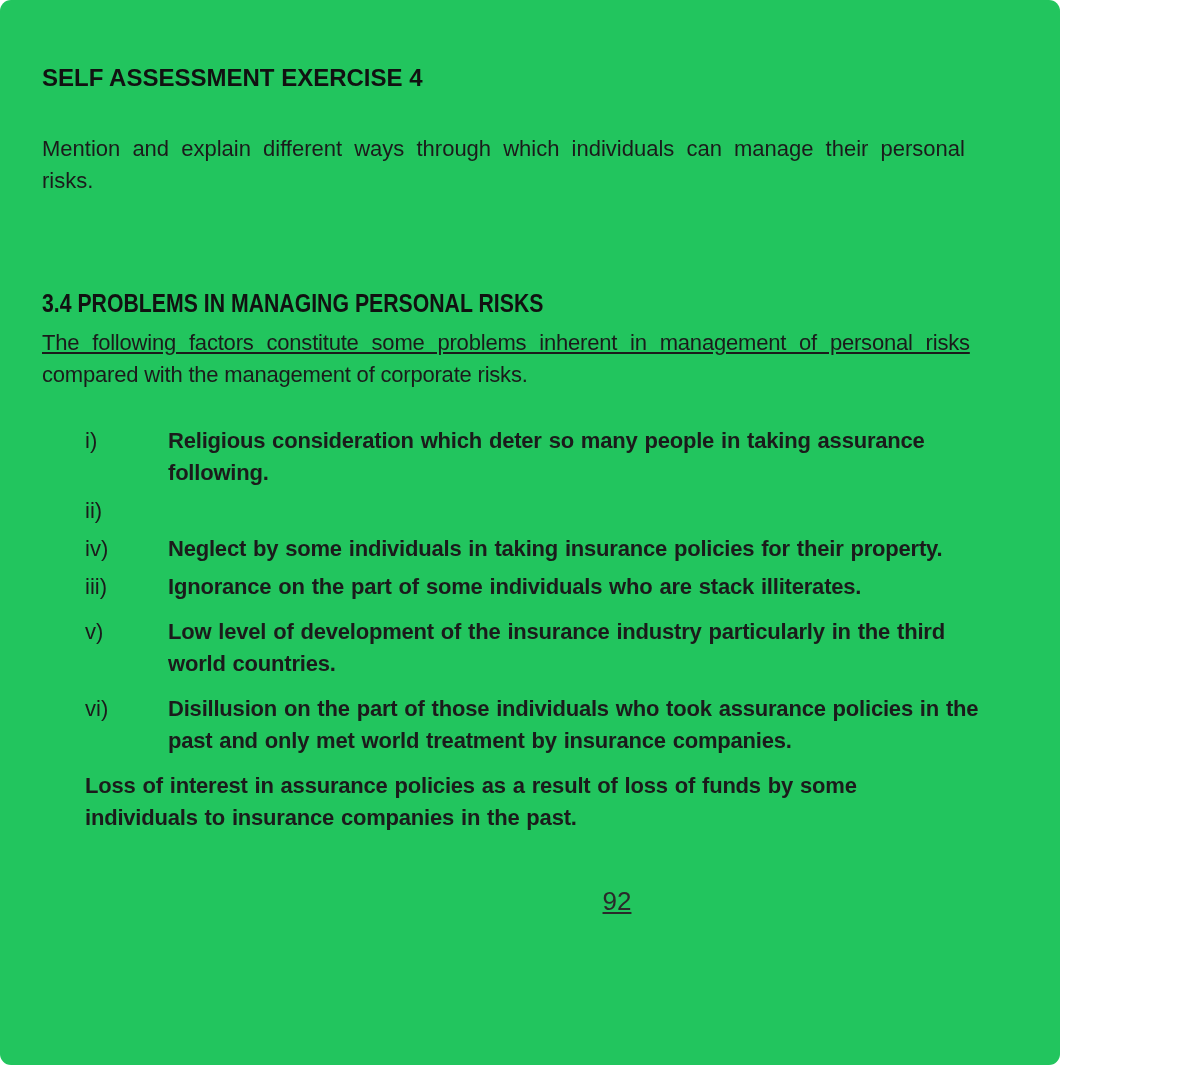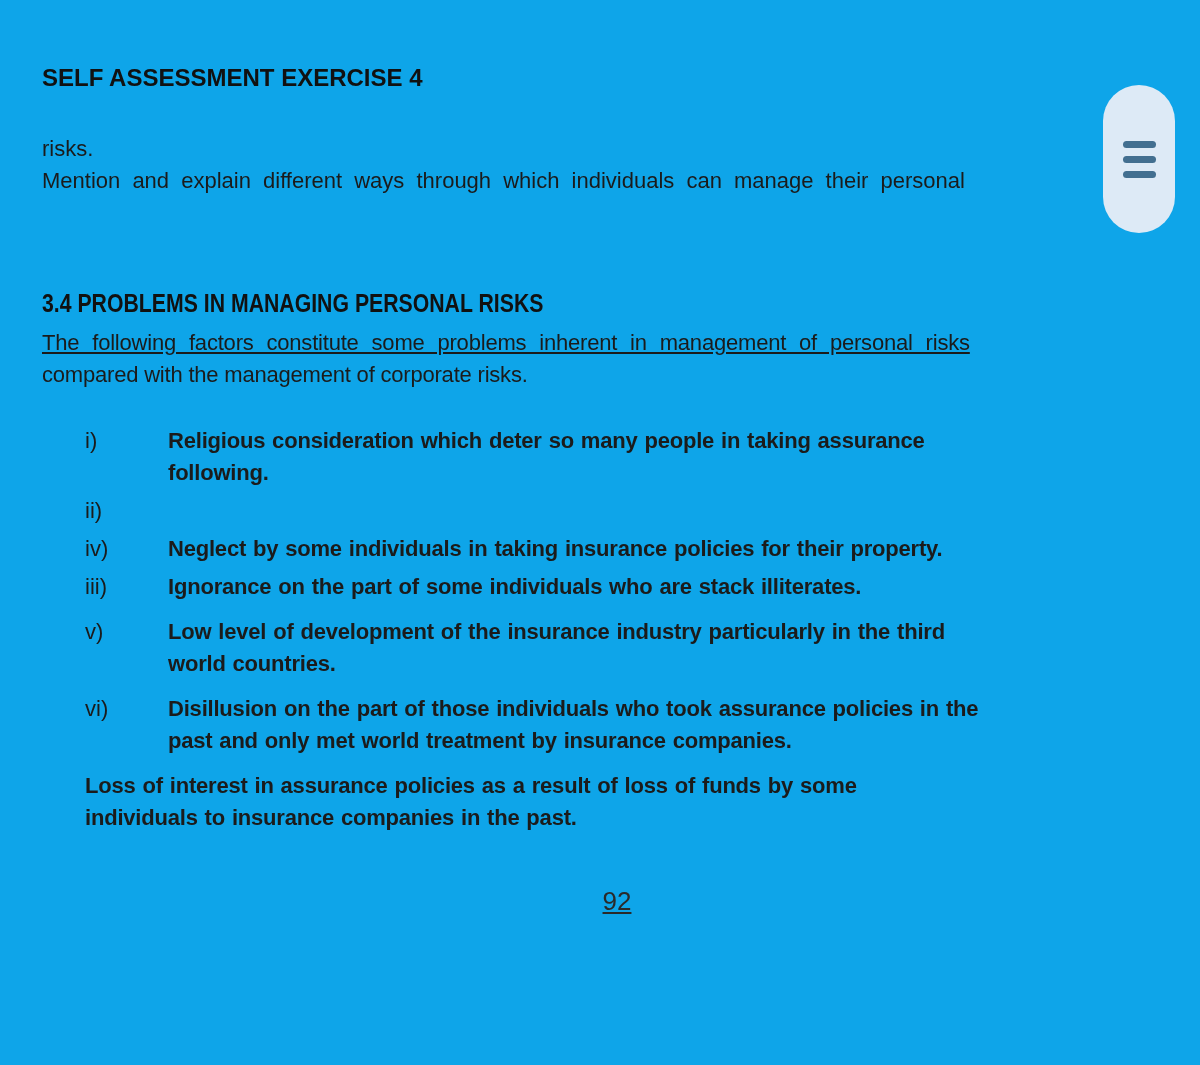--- a/index.html
+++ b/index.html
@@ -8,24 +8,25 @@
     --text: #1b1b1b;
   }
   * { margin: 0; padding: 0; box-sizing: border-box; }
   html, body { background: #ffffff; }
   body {
     font-family: "Liberation Sans", "DejaVu Sans", sans-serif;
     color: var(--text);
   }
   .screen {
     position: relative;
-    width: 1200px;
+    width: 1060px;
     height: 1065px;
-    background: #0ea5e9;
+    background: #22c55e;
     overflow: hidden;
+    border-radius: 11px;
   }
   .content {
     padding: 64px 0 0 42px;
   }
   h1.doc-h1 {
     font-size: 24px;
     font-weight: bold;
     line-height: 28px;
     color: #111111;
     white-space: nowrap;
@@ -105,22 +106,22 @@
 </head>
 <body>
 
 <div class="screen">
 
   <div class="content">
 
     <h1 class="doc-h1">SELF ASSESSMENT EXERCISE 4</h1>
 
     <div class="para">
+      <div class="line stretch1">Mention and explain different ways through which individuals can manage their personal</div>
       <div class="line">risks.</div>
-      <div class="line stretch1">Mention and explain different ways through which individuals can manage their personal</div>
     </div>
 
     <div class="sec2">
       <h2 class="doc-h2">3.4 PROBLEMS IN MANAGING PERSONAL RISKS</h2>
 
       <div class="para2">
         <div class="line stretch2">The following factors constitute some problems inherent in management of personal risks</div>
         <div class="line">compared with the management of corporate risks.</div>
       </div>
 

